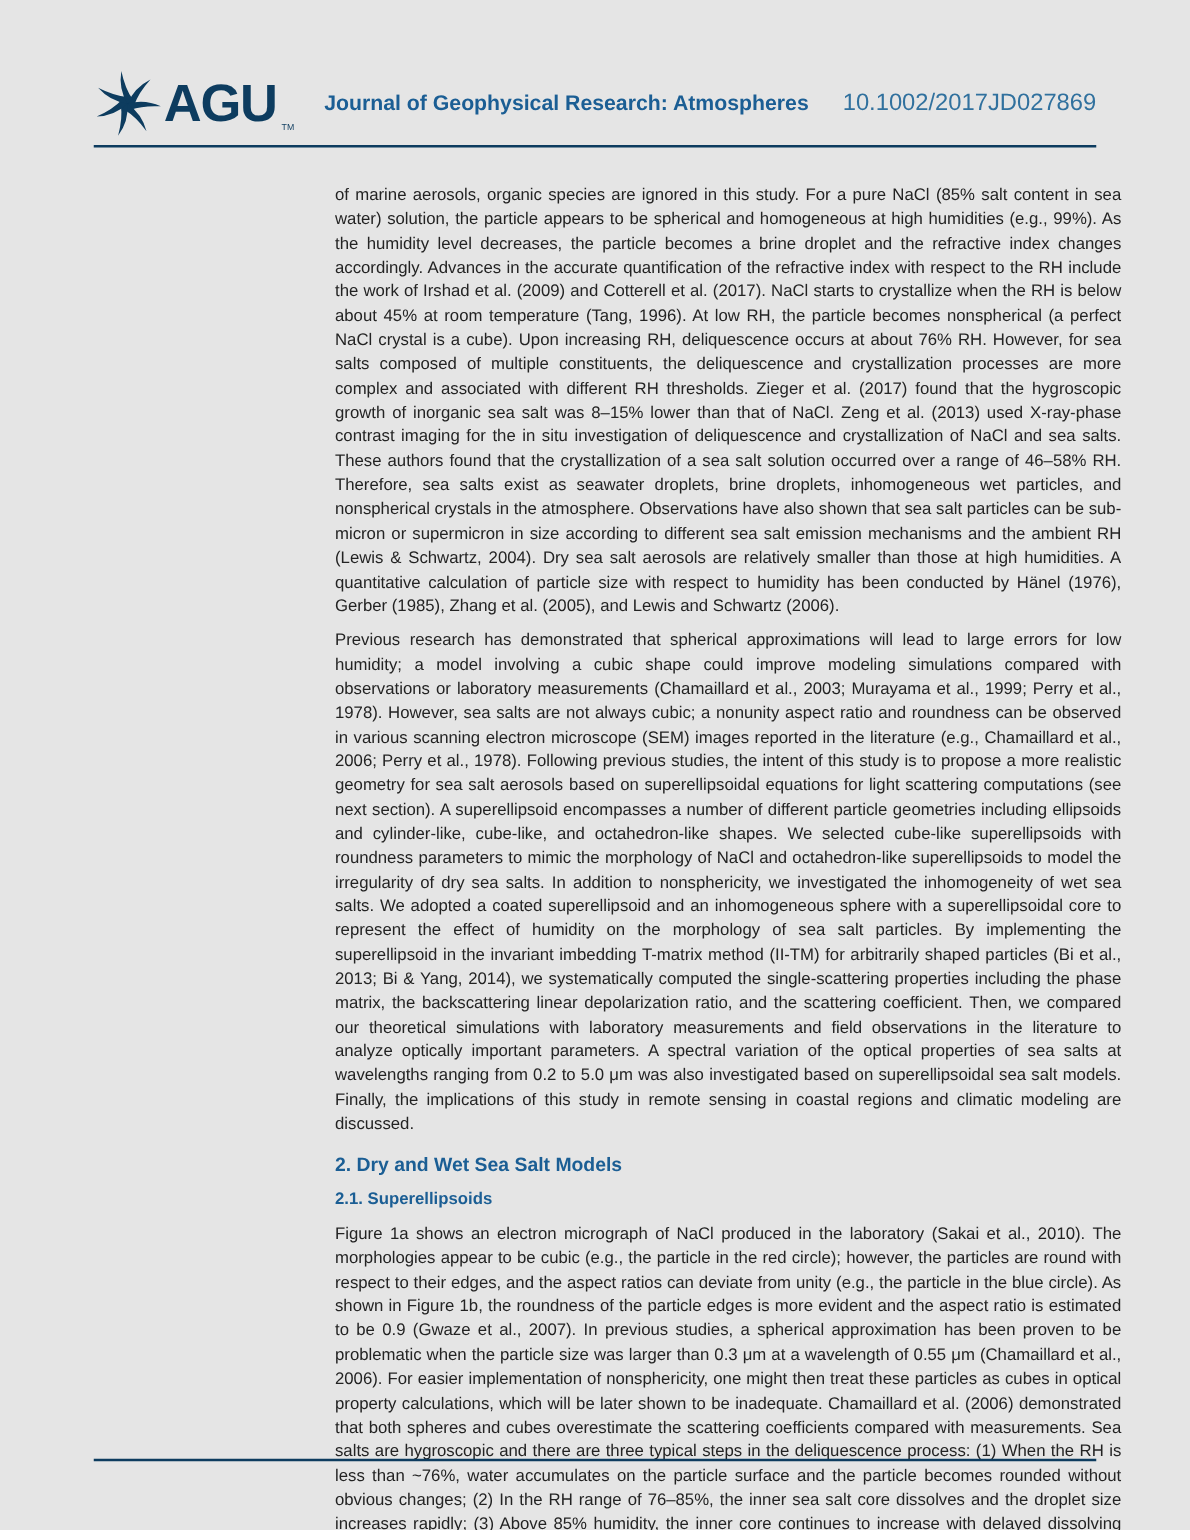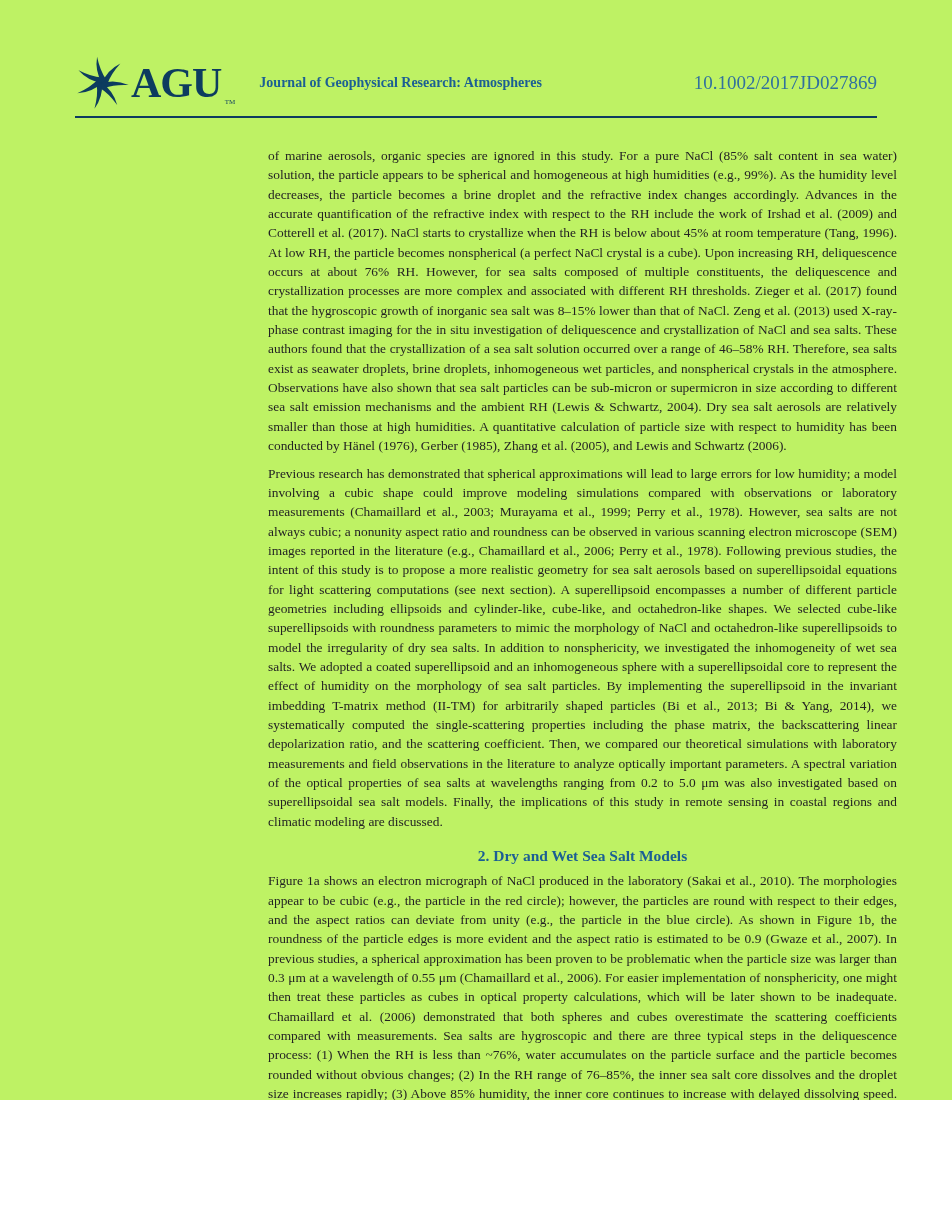--- a/index.html
+++ b/index.html
@@ -1,22 +1,22 @@
 <!DOCTYPE html>
 <html><head>
 <meta charset="utf-8">
 <style>
   * { margin: 0; padding: 0; box-sizing: border-box; }
   html, body { background: #ffffff; }
   .page {
     position: relative;
     width: 952px;
-    height: 1100px;
-    background: #bef264;
-    font-family: Liberation Serif, serif;
+    height: 1224px;
+    background: #e5e5e5;
+    font-family: Liberation Sans, sans-serif;
     overflow: hidden;
   }
 
   
   .header {
     position: absolute;
     top: 52px;
     left: 75px;
     right: 75px;
     height: 62px;
@@ -41,21 +41,21 @@
   .logo-tm {
     position: absolute;
     bottom: -2px;
     right: -14px;
     font-size: 7px;
     font-weight: 400;
     letter-spacing: 0;
   }
   .journal-title {
     margin-left: 38px;
-    font-size: 14px;
+    font-size: 17px;
     font-weight: 700;
     color: #1b5e94;
     white-space: nowrap;
   }
   .doi {
     margin-left: auto;
     font-size: 19px;
     font-weight: 400;
     color: #31719e;
     white-space: nowrap;
@@ -80,21 +80,21 @@
     color: #232323;
     text-align: justify;
   }
   .content p { margin-bottom: 8px; }
   .section-heading {
     margin-top: 15px;
     margin-bottom: 6px;
     font-size: 15.5px;
     font-weight: 700;
     color: #1b5e94;
-    text-align: center;
+    text-align: left;
   }
   .subsection-heading {
     margin-bottom: 9px;
     font-size: 13.4px;
     font-weight: 700;
     color: #1b5e94;
     text-align: left;
   }
 
   
@@ -154,18 +154,19 @@
     </div>
     <div class="journal-title">Journal of Geophysical Research: Atmospheres</div>
     <div class="doi">10.1002/2017JD027869</div>
   </div>
   <div class="header-rule"></div>
 
   <div class="content">
     <p>of marine aerosols, organic species are ignored in this study. For a pure NaCl (85% salt content in sea water) solution, the particle appears to be spherical and homogeneous at high humidities (e.g., 99%). As the humidity level decreases, the particle becomes a brine droplet and the refractive index changes accordingly. Advances in the accurate quantification of the refractive index with respect to the RH include the work of Irshad et al. (2009) and Cotterell et al. (2017). NaCl starts to crystallize when the RH is below about 45% at room temperature (Tang, 1996). At low RH, the particle becomes nonspherical (a perfect NaCl crystal is a cube). Upon increasing RH, deliquescence occurs at about 76% RH. However, for sea salts composed of multiple constituents, the deliquescence and crystallization processes are more complex and associated with different RH thresholds. Zieger et al. (2017) found that the hygroscopic growth of inorganic sea salt was 8–15% lower than that of NaCl. Zeng et al. (2013) used X-ray-phase contrast imaging for the in situ investigation of deliquescence and crystallization of NaCl and sea salts. These authors found that the crystallization of a sea salt solution occurred over a range of 46–58% RH. Therefore, sea salts exist as seawater droplets, brine droplets, inhomogeneous wet particles, and nonspherical crystals in the atmosphere. Observations have also shown that sea salt particles can be sub-micron or supermicron in size according to different sea salt emission mechanisms and the ambient RH (Lewis &amp; Schwartz, 2004). Dry sea salt aerosols are relatively smaller than those at high humidities. A quantitative calculation of particle size with respect to humidity has been conducted by Hänel (1976), Gerber (1985), Zhang et al. (2005), and Lewis and Schwartz (2006).</p>
     <p>Previous research has demonstrated that spherical approximations will lead to large errors for low humidity; a model involving a cubic shape could improve modeling simulations compared with observations or laboratory measurements (Chamaillard et al., 2003; Murayama et al., 1999; Perry et al., 1978). However, sea salts are not always cubic; a nonunity aspect ratio and roundness can be observed in various scanning electron microscope (SEM) images reported in the literature (e.g., Chamaillard et al., 2006; Perry et al., 1978). Following previous studies, the intent of this study is to propose a more realistic geometry for sea salt aerosols based on superellipsoidal equations for light scattering computations (see next section). A superellipsoid encompasses a number of different particle geometries including ellipsoids and cylinder-like, cube-like, and octahedron-like shapes. We selected cube-like superellipsoids with roundness parameters to mimic the morphology of NaCl and octahedron-like superellipsoids to model the irregularity of dry sea salts. In addition to nonsphericity, we investigated the inhomogeneity of wet sea salts. We adopted a coated superellipsoid and an inhomogeneous sphere with a superellipsoidal core to represent the effect of humidity on the morphology of sea salt particles. By implementing the superellipsoid in the invariant imbedding T-matrix method (II-TM) for arbitrarily shaped particles (Bi et al., 2013; Bi &amp; Yang, 2014), we systematically computed the single-scattering properties including the phase matrix, the backscattering linear depolarization ratio, and the scattering coefficient. Then, we compared our theoretical simulations with laboratory measurements and field observations in the literature to analyze optically important parameters. A spectral variation of the optical properties of sea salts at wavelengths ranging from 0.2 to 5.0 μm was also investigated based on superellipsoidal sea salt models. Finally, the implications of this study in remote sensing in coastal regions and climatic modeling are discussed.</p>
     <h2 class="section-heading">2. Dry and Wet Sea Salt Models</h2>
+    <h3 class="subsection-heading">2.1. Superellipsoids</h3>
     <p>Figure 1a shows an electron micrograph of NaCl produced in the laboratory (Sakai et al., 2010). The morphologies appear to be cubic (e.g., the particle in the red circle); however, the particles are round with respect to their edges, and the aspect ratios can deviate from unity (e.g., the particle in the blue circle). As shown in Figure 1b, the roundness of the particle edges is more evident and the aspect ratio is estimated to be 0.9 (Gwaze et al., 2007). In previous studies, a spherical approximation has been proven to be problematic when the particle size was larger than 0.3 μm at a wavelength of 0.55 μm (Chamaillard et al., 2006). For easier implementation of nonsphericity, one might then treat these particles as cubes in optical property calculations, which will be later shown to be inadequate. Chamaillard et al. (2006) demonstrated that both spheres and cubes overestimate the scattering coefficients compared with measurements. Sea salts are hygroscopic and there are three typical steps in the deliquescence process: (1) When the RH is less than ~76%, water accumulates on the particle surface and the particle becomes rounded without obvious changes; (2) In the RH range of 76–85%, the inner sea salt core dissolves and the droplet size increases rapidly; (3) Above 85% humidity, the inner core continues to increase with delayed dissolving speed. The crystallization process is</p>
   </div>
 
   <div class="footer-rule"></div>
 
 </div>
 
 </body></html>

